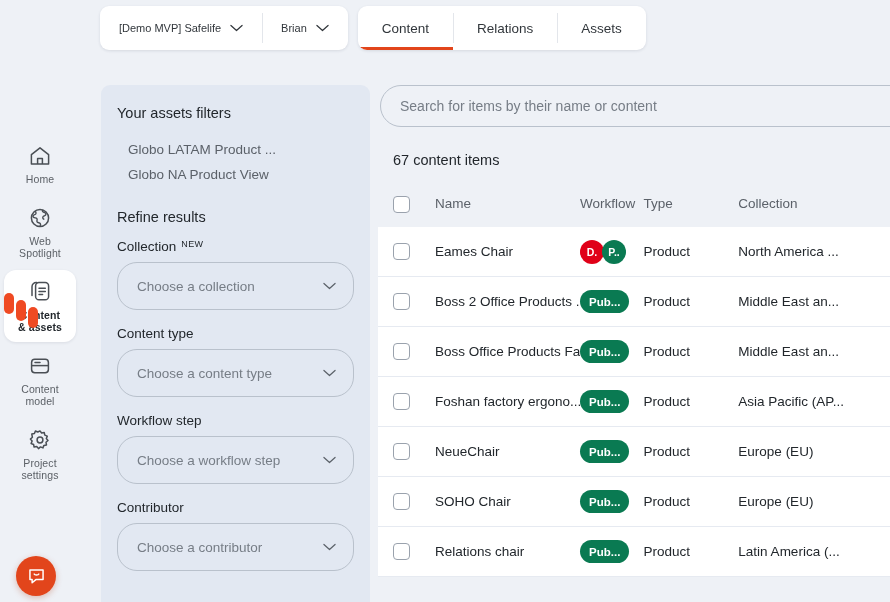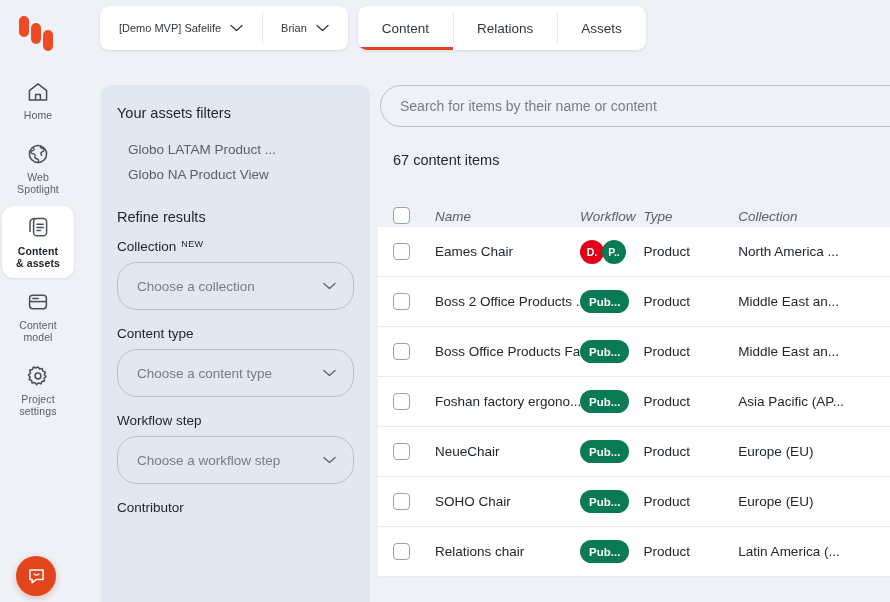--- a/index.html
+++ b/index.html
@@ -16,21 +16,21 @@
     width: 890px; height: 602px;
     background: #eef1f6;
     overflow: hidden;
   }
 
   
   .rail {
     position: absolute; left: 0; top: 0;
     width: 76px; height: 602px;
     background: #eef1f6;
-    display: flex; flex-direction: column;
+    display: flex; flex-direction: row;
     align-items: center;
     z-index: 6;
   }
   .logo {
     margin-top: 14px;
     width: 46px; height: 34px;
     position: relative;
   }
   .logo i {
     position: absolute;
@@ -233,26 +233,25 @@
   .searchbox input::placeholder { color: #767d86; }
 
   .count {
     margin: 25px 0 0 15px;
     font-size: 14.5px;
     color: #22272c;
   }
 
   .thead {
     margin: 28px 0 0 0;
-    display: flex; align-items: flex-end;
+    display: flex; align-items: flex-start;
     height: 28px;
     padding-left: 15px;
     font-size: 13.5px;
     color: #5b6169;
-    font-style: italic;
   }
   .cbox {
     width: 17px; height: 17px;
     border: 1.6px solid #9aa2ad;
     border-radius: 4px;
     background: #fff;
     flex: none;
     cursor: pointer;
   }
   .c-name  { width: 178px; padding-left: 25px; }
@@ -441,20 +440,26 @@
             <span>Choose a workflow step</span>
             <svg class="chev" viewBox="0 0 14 8" fill="none">
               <path d="M1 1.3 7 6.7l6-5.4" stroke="#5b6169" stroke-width="1.3" stroke-linecap="round" stroke-linejoin="round"></path>
             </svg>
           </div>
         </div>
         <div>
           <div class="f-label">
             <span>Contributor</span>
           </div>
+          <div class="select">
+            <span>Choose a contributor</span>
+            <svg class="chev" viewBox="0 0 14 8" fill="none">
+              <path d="M1 1.3 7 6.7l6-5.4" stroke="#5b6169" stroke-width="1.3" stroke-linecap="round" stroke-linejoin="round"></path>
+            </svg>
+          </div>
         </div>
       </div>
   </div>
 
   <div class="main">
     <div class="searchbox">
       <input type="text" id="search-input" placeholder="Search for items by their name or content" style="">
     </div>
 
     <div class="count">67 content items</div>

